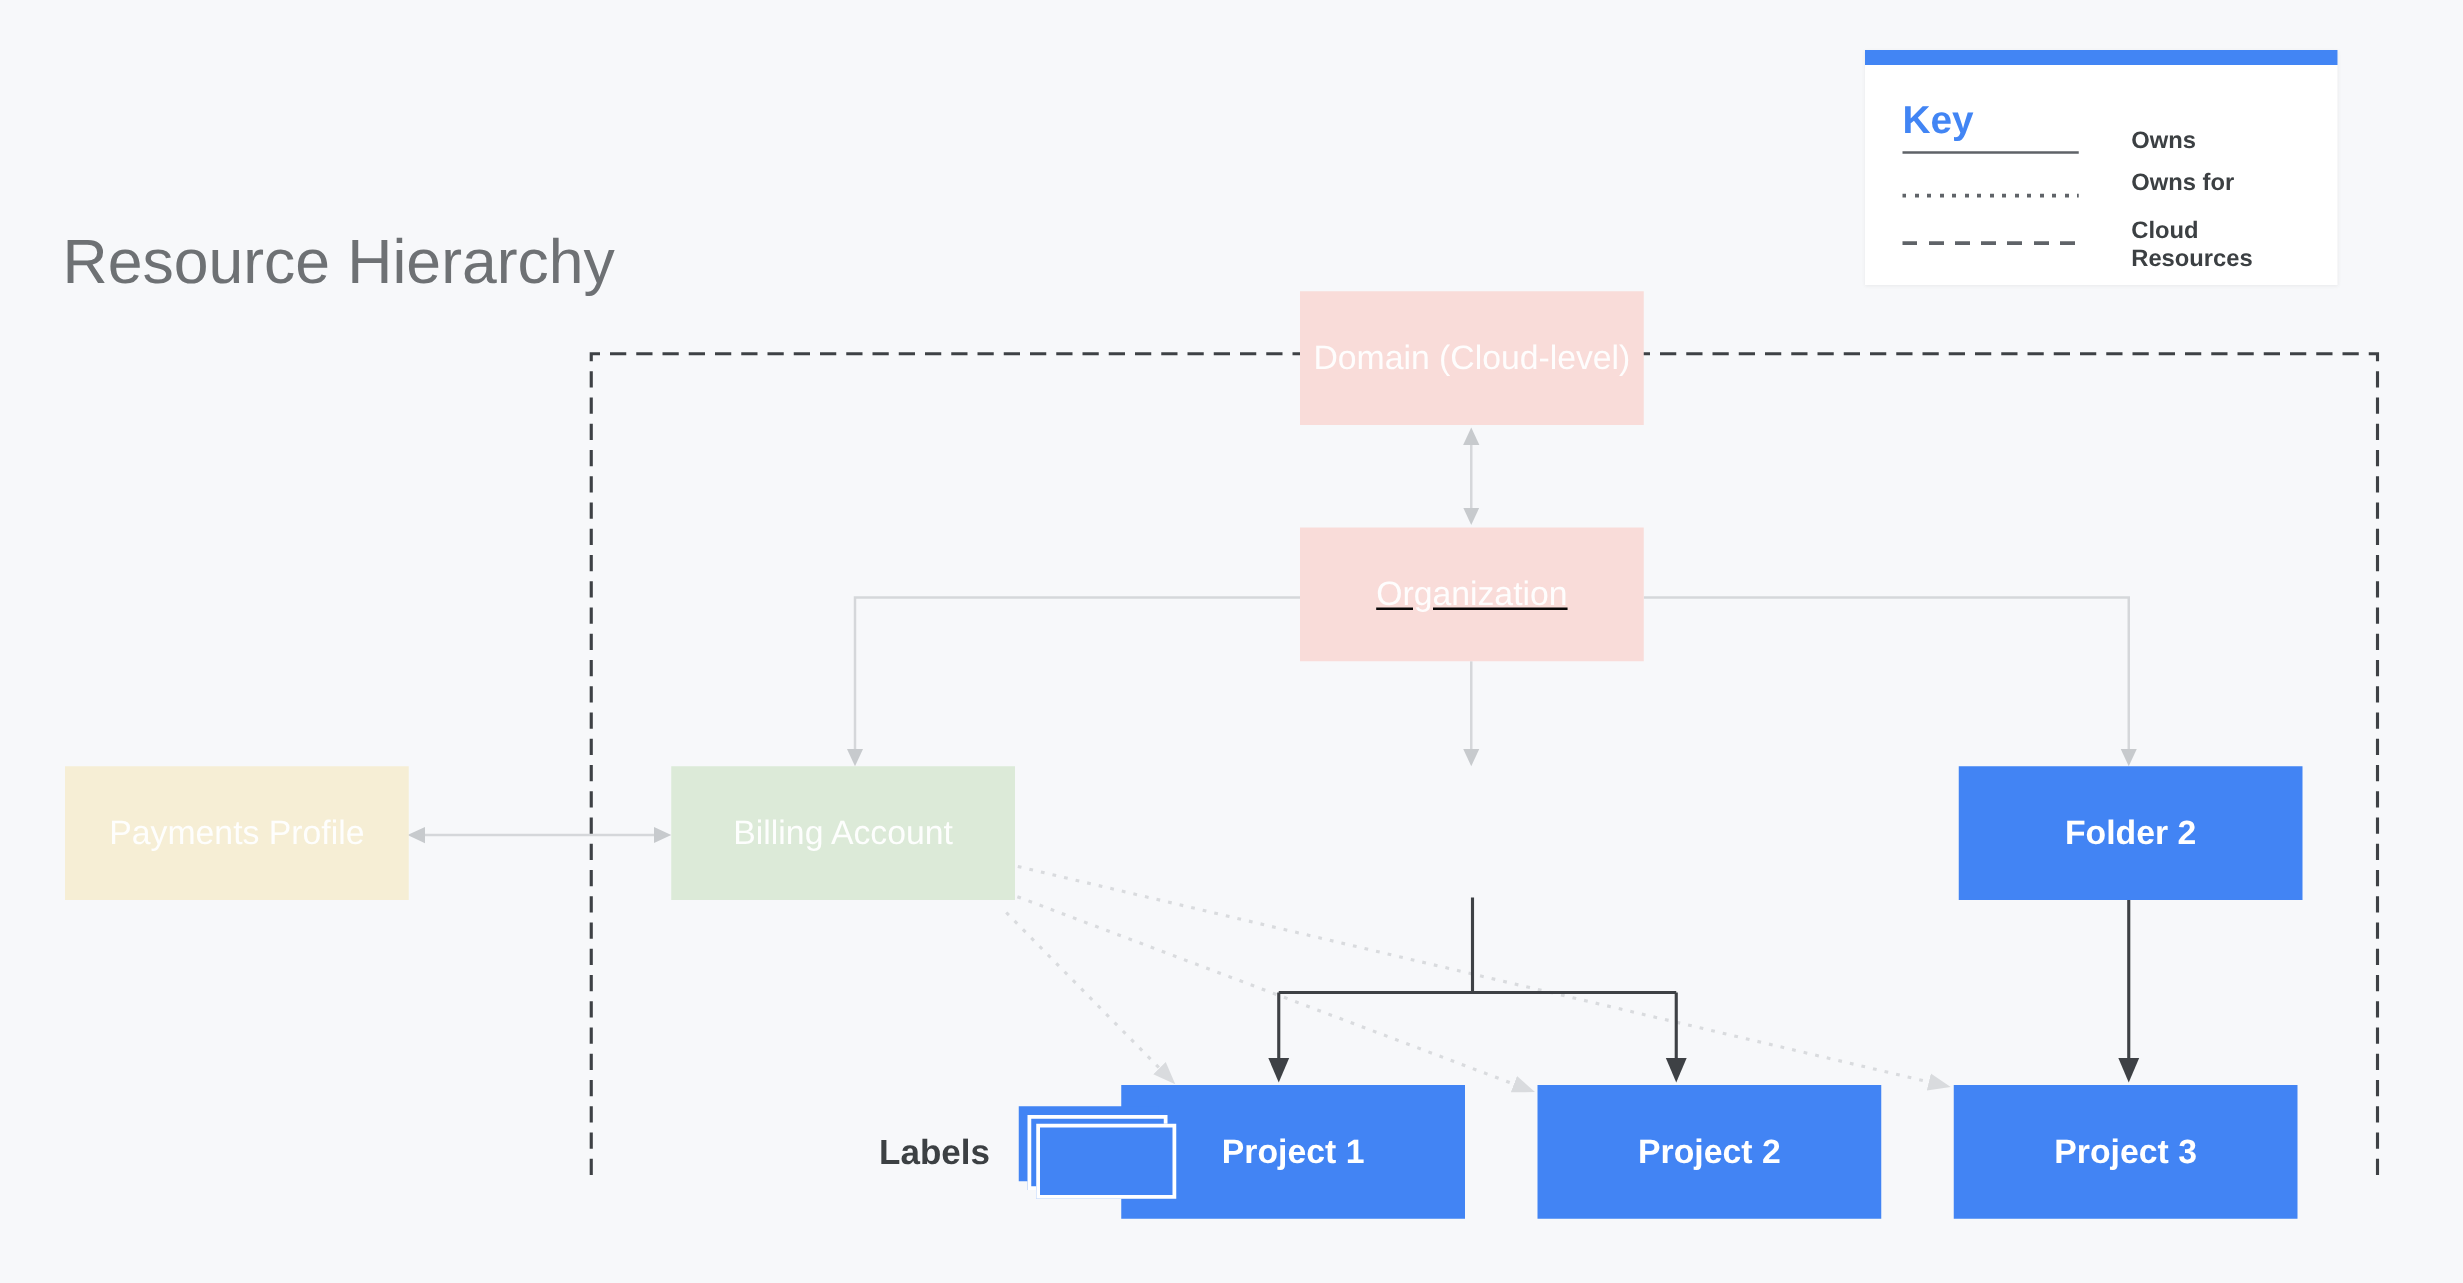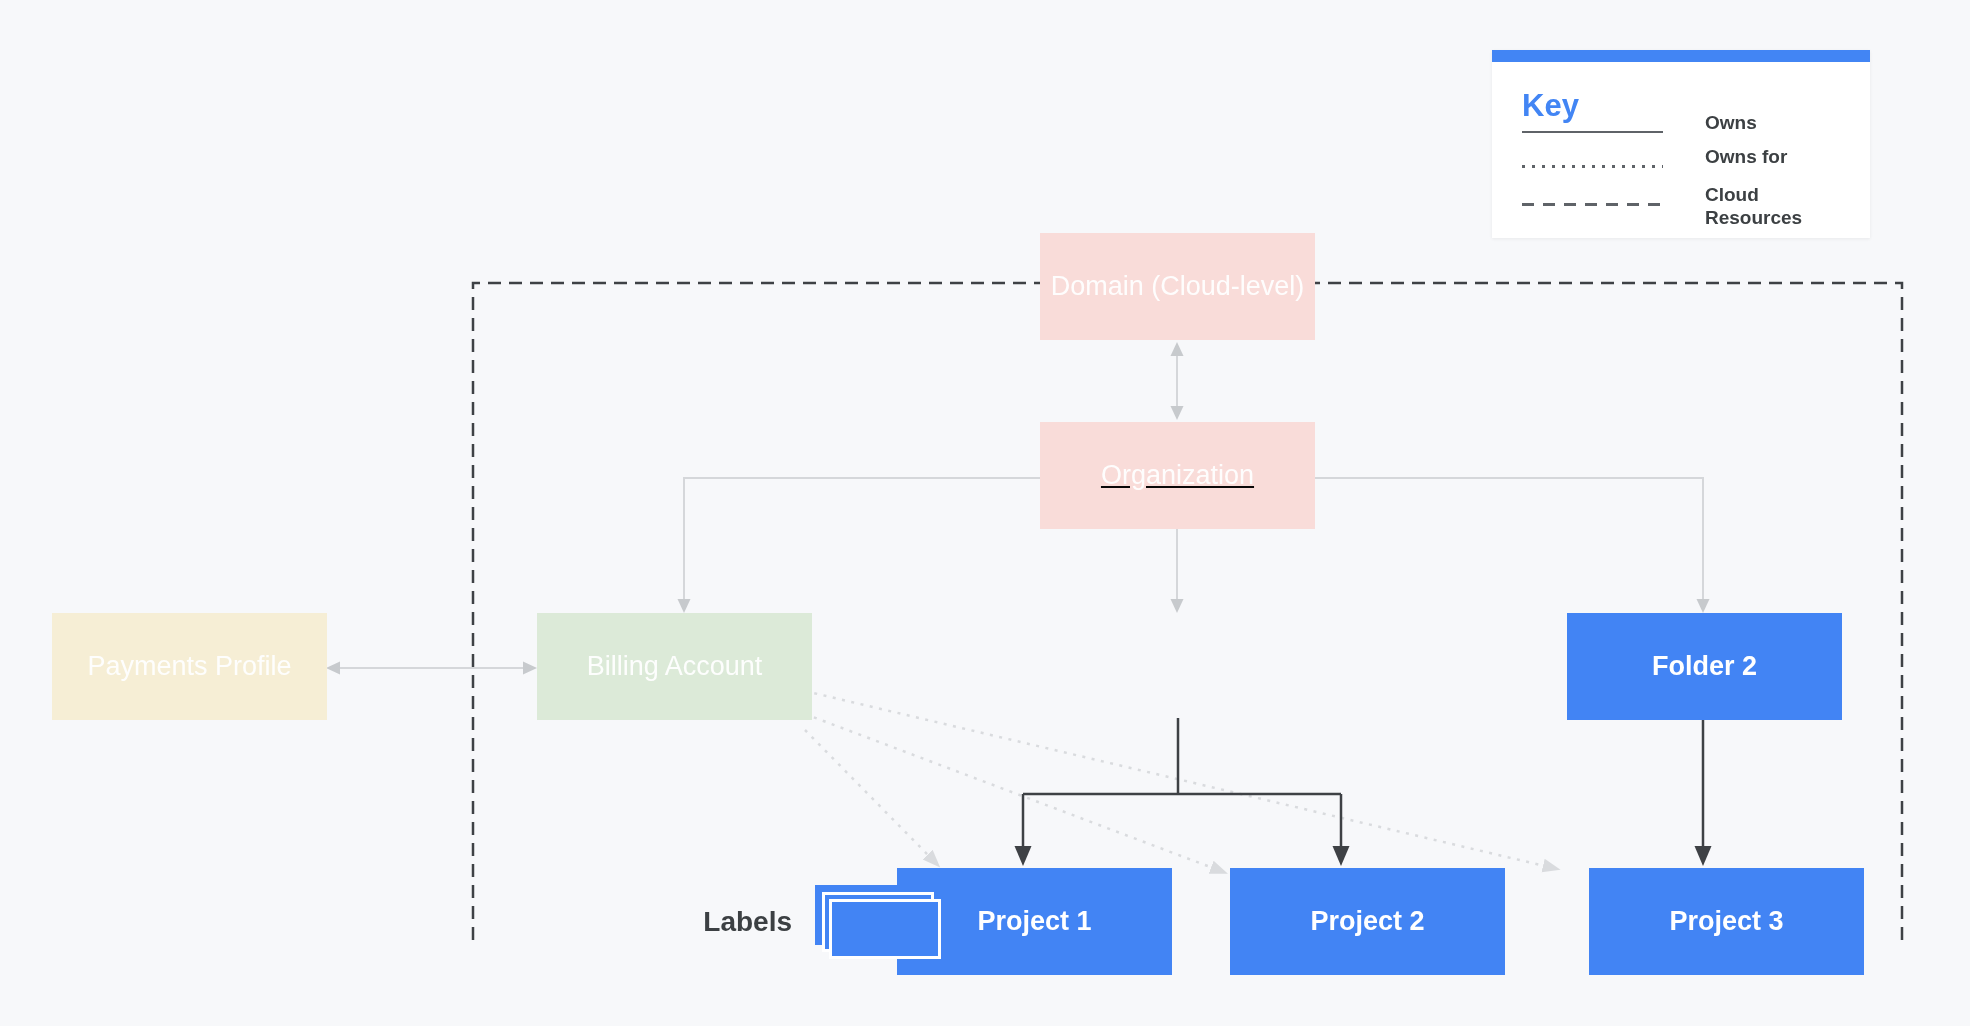--- a/index.html
+++ b/index.html
@@ -10,21 +10,21 @@
     --legend-line:#5f6368; --legend-text:#3c4043; --panel-bg:#ffffff;
   }
   html,body{margin:0;padding:0;}
   body{background:var(--background);font-family:"Liberation Sans",sans-serif;}
   .stage{position:relative;width:1970px;height:1026px;background:var(--background);overflow:hidden;}
 
   .page-title{position:absolute;left:50px;top:180px;font-size:50px;font-weight:400;
     color:var(--title-gray);letter-spacing:0;}
 
   
-  .key-panel{position:absolute;left:1492px;top:50px;width:378px;height:188px;
+  .key-panel{position:absolute;left:1492px;top:40px;width:378px;height:188px;
     background:var(--panel-bg);box-shadow:0 1px 3px rgba(60,64,67,.08);}
   .key-bar{position:absolute;left:0;top:0;width:100%;height:12px;background:var(--accent-blue);}
   .key-heading{position:absolute;left:30px;top:38px;font-size:31px;font-weight:700;color:var(--accent-blue);}
   .k-line{position:absolute;left:30px;width:141px;height:3px;}
   .k-line.solid{top:81px;height:2px;background:var(--legend-line);}
   .k-line.dotted{top:115px;background:repeating-linear-gradient(to right,var(--legend-line) 0 3px,transparent 3px 10px);}
   .k-line.dashed{top:153px;background:repeating-linear-gradient(to right,var(--legend-line) 0 12px,transparent 12px 21px);}
   .k-label{position:absolute;left:213px;width:150px;font-size:19px;font-weight:700;
     color:var(--legend-text);line-height:1.22;}
   .k-label.r1{top:61px;}
@@ -59,20 +59,21 @@
   .labels-icon .card{position:absolute;width:112px;height:60px;background:var(--node-blue);box-sizing:border-box;}
   .labels-icon .c1{left:0;top:0;}
   .labels-icon .c2{left:7px;top:7px;border:3px solid #ffffff;}
   .labels-icon .c3{left:14px;top:14px;border:3px solid #ffffff;}
 </style>
 </head>
 <body>
 
 <div class="stage">
 
+  <div class="page-title">Resource Hierarchy</div>
 
   <div class="key-panel">
     <div class="key-bar"></div>
     <div class="key-heading">Key</div>
     <div class="k-line solid"></div>
     <div class="k-label r1">Owns</div>
     <div class="k-line dotted"></div>
     <div class="k-label r2">Owns for</div>
     <div class="k-line dashed"></div>
     <div class="k-label r3">Cloud Resources</div>
@@ -123,21 +124,21 @@
   </div>
   <div class="node blue" style="left:1567px;top:613px;">
     <span>Folder 2</span>
   </div>
   <div class="node blue" style="left:897px;top:868px;">
     <span>Project 1</span>
   </div>
   <div class="node blue" style="left:1230px;top:868px;">
     <span>Project 2</span>
   </div>
-  <div class="node blue" style="left:1563px;top:868px;margin-left:26px;">
+  <div class="node blue" style="left:1563px;top:868px;">
     <span>Project 3</span>
   </div>
 
   <div class="labels-caption">Labels</div>
   <div class="labels-icon">
     <div class="card c1"></div>
     <div class="card c2"></div>
     <div class="card c3"></div>
   </div>
 

